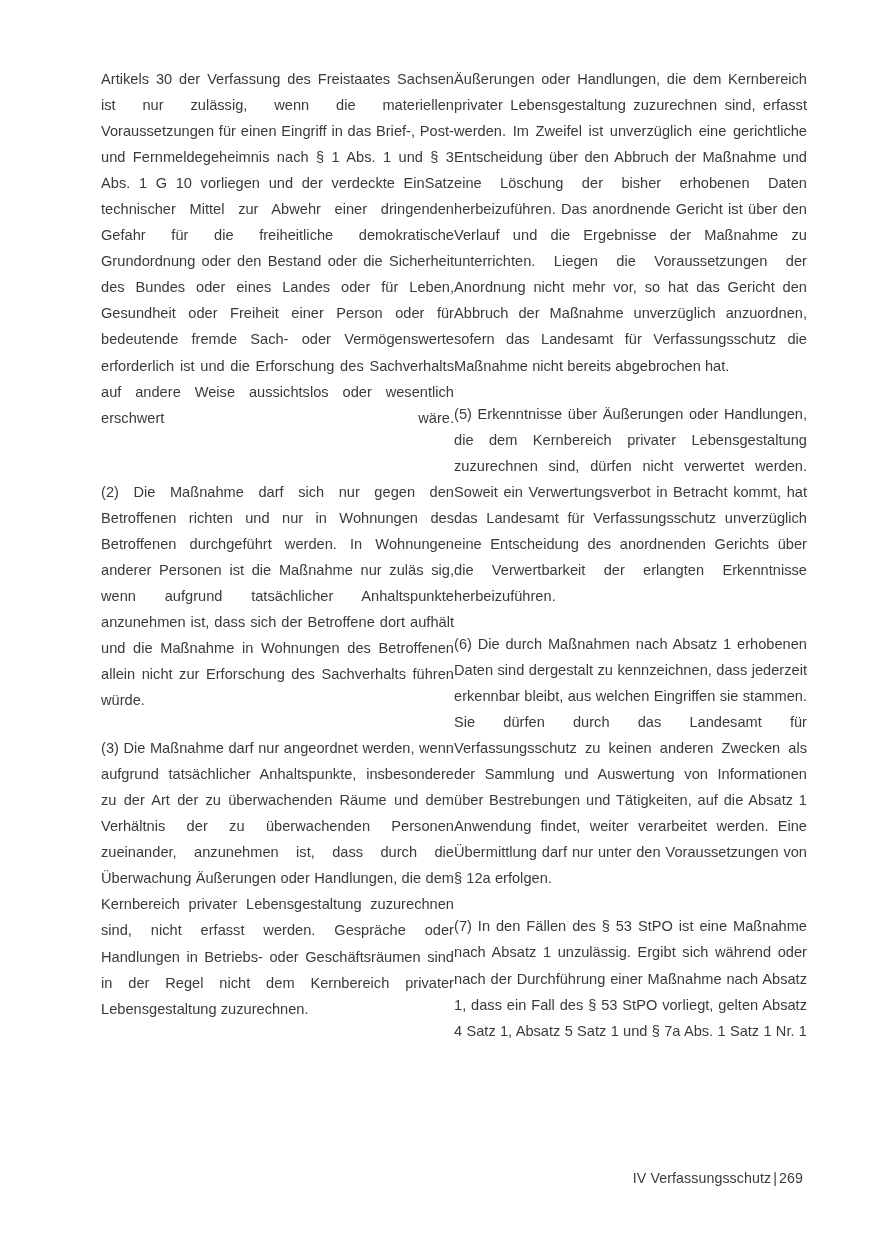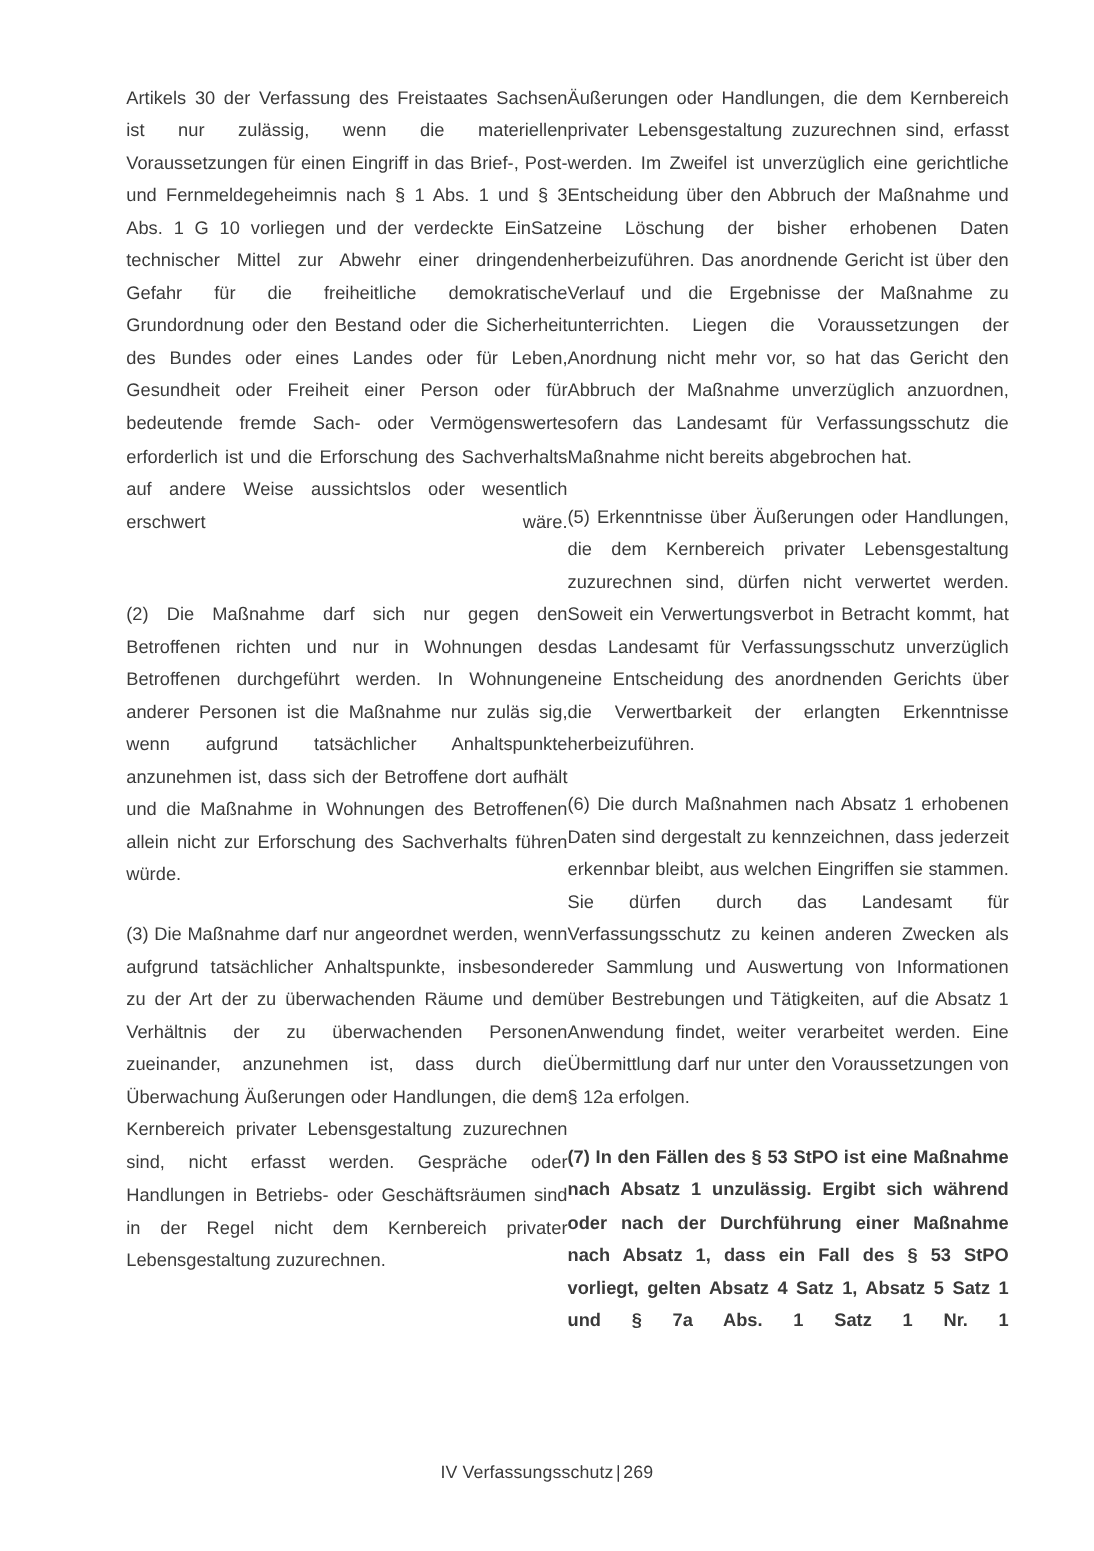--- a/index.html
+++ b/index.html
@@ -41,37 +41,36 @@
     text-align: justify;
     text-justify: inter-word;
     letter-spacing: 0.02px;
     word-spacing: 0.1px;
     -webkit-hyphens: none;
     hyphens: none;
     color: #3a3a3a;
   }
   p.para.last {
     margin-bottom: 0;
-    font-weight: bold;
   }
   p.para.cont {
     text-indent: 0;
   }
   
   p.para.flow::after {
     content: "";
     display: inline-block;
     width: 100%;
   }
   .footer {
     position: absolute;
     left: 72px;
     right: 72px;
     top: 1168px;
-    text-align: center;
+    text-align: right;
     font-size: 14.2px;
     line-height: 20px;
     color: #3a3a3a;
     letter-spacing: 0.1px;
   }
   .footer .sep {
     padding: 0 2px;
   }
 </style>
 </head>

